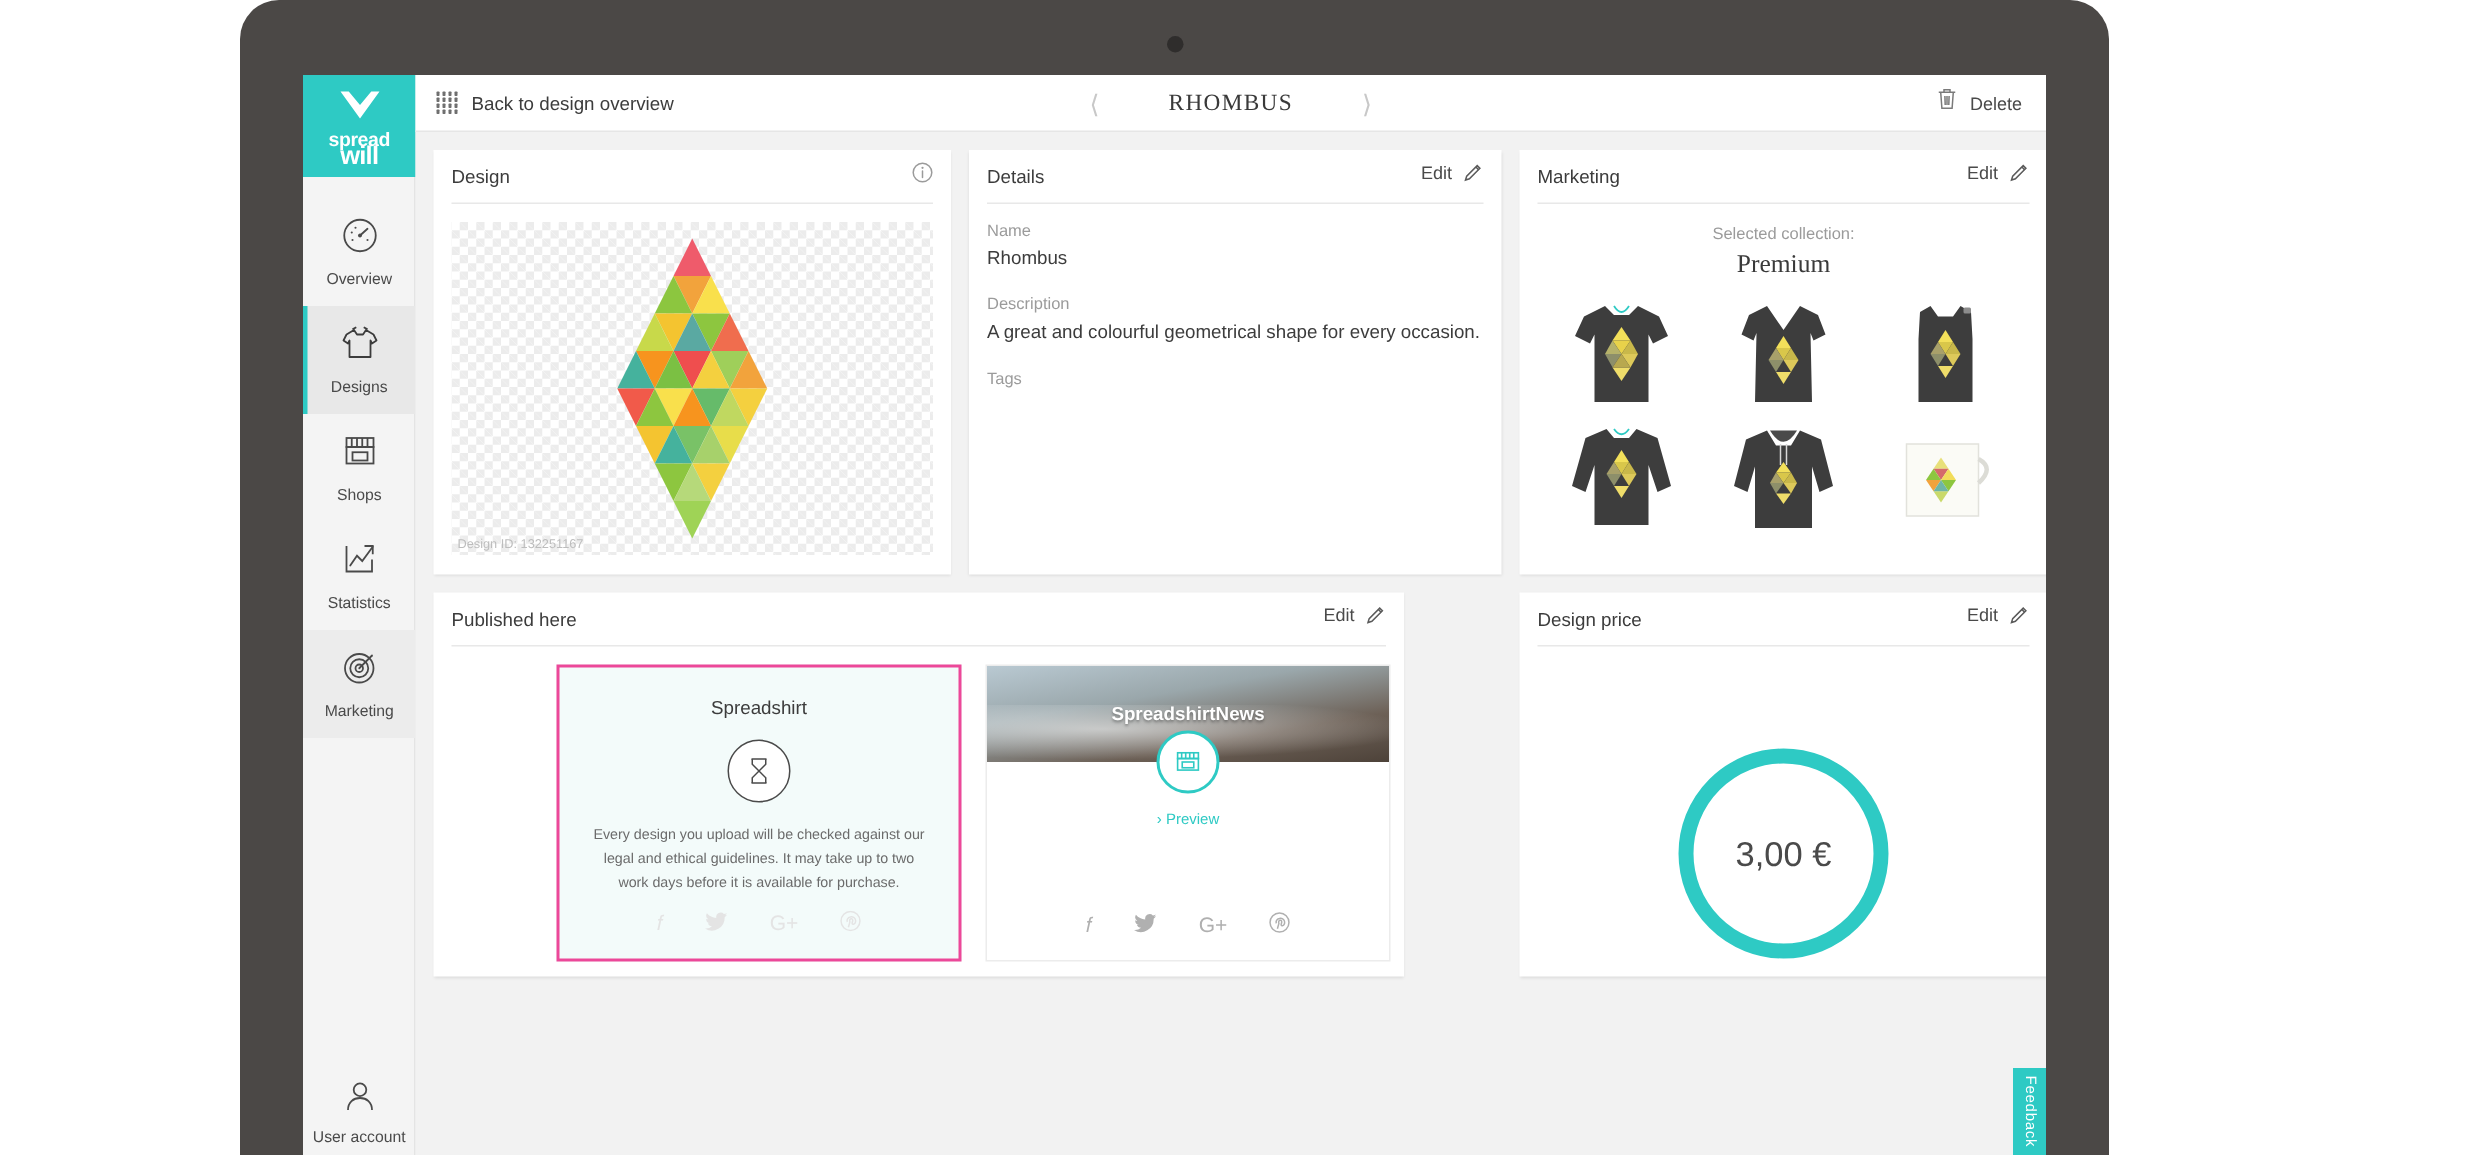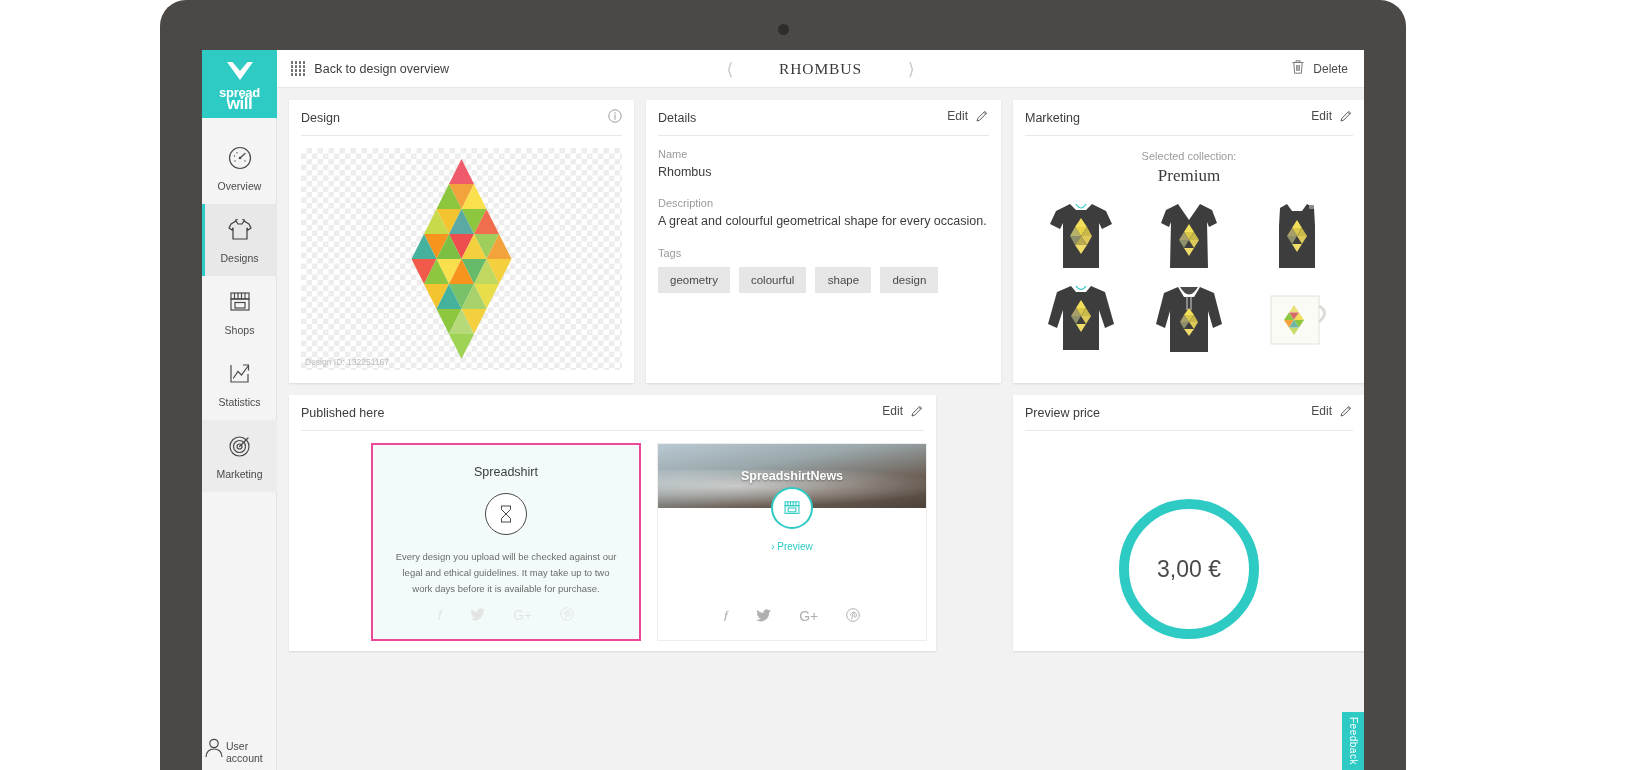--- a/index.html
+++ b/index.html
@@ -48,21 +48,21 @@
   }
   .navitem .lbl { font-size: 10.5px; margin-top: 5px; color: #4a4a4a; }
   .navitem.active { background: #e8e8e8; }
   .navitem.active::before {
     content: ""; position: absolute; left: 0; top: 0; bottom: 0; width: 3px;
     background: #2ecac4;
   }
   .navitem.soft { background: #ececec; }
   #useraccount {
     position: absolute; bottom: 6px; left: 0; width: 75px;
-    display: flex; flex-direction: row; align-items: center; cursor: pointer;
+    display: flex; flex-direction: column; align-items: center; cursor: pointer;
   }
   #useraccount .lbl { font-size: 10.5px; margin-top: 4px; color: #4a4a4a; }
 
   
   #topbar {
     position: absolute; left: 75px; top: 0; right: 0; height: 38px;
     background: #ffffff; border-bottom: 1px solid #e6e6e6;
     display: flex; align-items: center;
   }
   #backlink { display: flex; align-items: center; margin-left: 14px; cursor: pointer; }
@@ -409,26 +409,20 @@
           </span>
         </div>
         <div id="details-body">
           <div class="field-label">Name</div>
           <div class="field-value">Rhombus</div>
 
           <div class="field-label" style="margin-top:18px;">Description</div>
           <div class="field-value">A great and colourful geometrical shape for every occasion.</div>
 
           <div class="field-label" style="margin-top:19px;">Tags</div>
-          <div class="tagrow">
-            <span class="tag">geometry</span>
-            <span class="tag">colourful</span>
-            <span class="tag">shape</span>
-            <span class="tag">design</span>
-          </div>
         </div>
       </div>
 
       <div class="card" id="card-collection">
         <div class="card-head">
           <span class="t">Marketing</span>
           <span class="edit">
             <span class="lbl">Edit</span>
             <span>
               <svg width="14" height="14" viewBox="0 0 14 14" fill="none" stroke="#5a5a5a" stroke-width="1">
@@ -617,21 +611,21 @@
                   <circle cx="7" cy="7" r="6.3"></circle>
                   <path d="M5.6 11.2 C6.2 9 6.6 7.6 6.6 7.6 C6.4 7.2 6.4 6.7 6.5 6.3 C6.8 5 8.6 5.3 8.5 6.6 C8.4 7.8 7.5 9 8.7 9.2 C9.8 9.4 10.6 8 10.4 6.5 C10.2 4.8 8.4 3.9 6.9 4.3 C5.2 4.7 4.3 6.3 4.9 7.6"></path>
                 </svg>
             </span>
           </div>
         </div>
       </div>
 
       <div class="card" id="card-price">
         <div class="card-head">
-          <span class="t">Preview price</span>
+          <span class="t">Design price</span>
           <span class="edit">
             <span class="lbl">Edit</span>
             <span>
               <svg width="14" height="14" viewBox="0 0 14 14" fill="none" stroke="#5a5a5a" stroke-width="1">
                 <path d="M2 12 L2.8 9.4 L9.8 2.4 L11.6 4.2 L4.6 11.2 Z"></path>
                 <path d="M8.9 3.3 L10.7 5.1"></path>
               </svg>
             </span>
           </span>
         </div>

